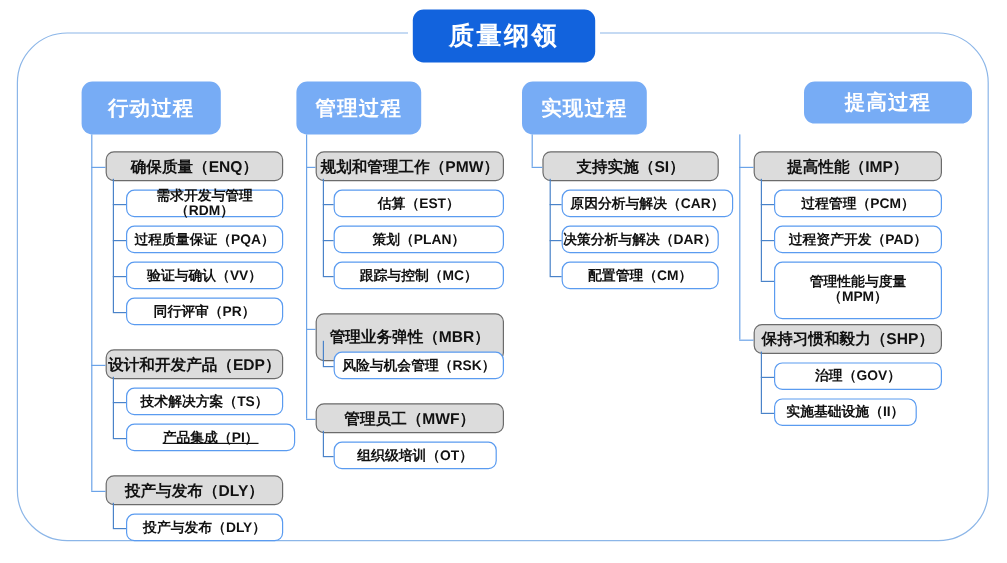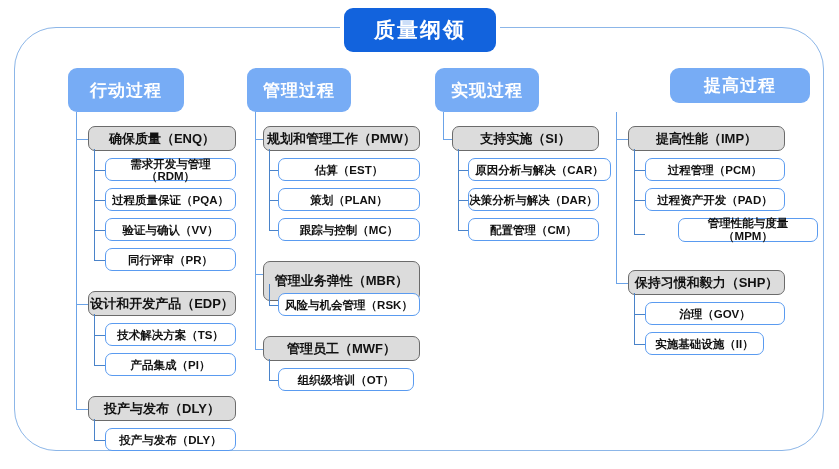--- a/index.html
+++ b/index.html
@@ -57,21 +57,21 @@
       <div class="hline dark" style="left: 94px; top: 199.5px; width: 11px;"></div>
       <div class="leaf" style="left: 105px; top: 218px; width: 131px; height: 23px;">验证与确认（VV）</div>
       <div class="hline dark" style="left: 94px; top: 229.5px; width: 11px;"></div>
       <div class="leaf" style="left: 105px; top: 248px; width: 131px; height: 23px;">同行评审（PR）</div>
       <div class="hline dark" style="left: 94px; top: 259.5px; width: 11px;"></div>
       <div class="vline dark" style="left: 94px; top: 149px; height: 110.5px;"></div>
       <div class="group" style="left: 88px; top: 291px; width: 148px; height: 25px;">设计和开发产品（EDP）</div>
       <div class="hline" style="left: 76px; top: 303.5px; width: 12px;"></div>
       <div class="leaf" style="left: 105px; top: 323px; width: 131px; height: 23px;">技术解决方案（TS）</div>
       <div class="hline dark" style="left: 94px; top: 334.5px; width: 11px;"></div>
-      <div class="leaf" style="left: 105px; top: 353px; width: 131px; height: 23px;">产品集成（PI）</div>
+      <div class="leaf" style="left: 105px; top: 353px; width: 141px; height: 23px; text-decoration: underline;">产品集成（PI）</div>
       <div class="hline dark" style="left: 94px; top: 364.5px; width: 11px;"></div>
       <div class="vline dark" style="left: 94px; top: 314px; height: 50.5px;"></div>
       <div class="group" style="left: 88px; top: 396px; width: 148px; height: 25px;">投产与发布（DLY）</div>
       <div class="hline" style="left: 76px; top: 408.5px; width: 12px;"></div>
       <div class="leaf" style="left: 105px; top: 428px; width: 131px; height: 23px;">投产与发布（DLY）</div>
       <div class="hline dark" style="left: 94px; top: 439.5px; width: 11px;"></div>
       <div class="vline dark" style="left: 94px; top: 419px; height: 20.5px;"></div>
       <div class="vline" style="left: 76px; top: 112px; height: 296.5px;"></div>
       <div class="col-head" style="left: 247px; top: 68px; width: 104px; height: 44px;">管理过程</div>
       <div class="group" style="left: 263px; top: 126px; width: 157px; height: 25px;">规划和管理工作（PMW）</div>
@@ -105,21 +105,21 @@
       <div class="hline dark" style="left: 458px; top: 229.5px; width: 10px;"></div>
       <div class="vline dark" style="left: 458px; top: 149px; height: 80.5px;"></div>
       <div class="vline" style="left: 443px; top: 112px; height: 26.5px;"></div>
       <div class="col-head" style="left: 636px; top: 68px; width: 140px; height: 35px; margin-left: 34px;">提高过程</div>
       <div class="group" style="left: 628px; top: 126px; width: 157px; height: 25px;">提高性能（IMP）</div>
       <div class="hline" style="left: 616px; top: 138.5px; width: 12px;"></div>
       <div class="leaf" style="left: 645px; top: 158px; width: 140px; height: 23px;">过程管理（PCM）</div>
       <div class="hline dark" style="left: 634px; top: 169.5px; width: 11px;"></div>
       <div class="leaf" style="left: 645px; top: 188px; width: 140px; height: 23px;">过程资产开发（PAD）</div>
       <div class="hline dark" style="left: 634px; top: 199.5px; width: 11px;"></div>
-      <div class="leaf two" style="left: 678px; top: 218px; width: 140px; height: 24px;">管理性能与度量<br>（MPM）</div>
+      <div class="leaf two" style="left: 645px; top: 218px; width: 140px; height: 48px;">管理性能与度量<br>（MPM）</div>
       <div class="hline dark" style="left: 634px; top: 234px; width: 11px;"></div>
       <div class="vline dark" style="left: 634px; top: 149px; height: 85px;"></div>
       <div class="group" style="left: 628px; top: 270px; width: 157px; height: 25px;">保持习惯和毅力（SHP）</div>
       <div class="hline" style="left: 616px; top: 282.5px; width: 12px;"></div>
       <div class="leaf" style="left: 645px; top: 302px; width: 140px; height: 23px;">治理（GOV）</div>
       <div class="hline dark" style="left: 634px; top: 313.5px; width: 11px;"></div>
       <div class="leaf" style="left: 645px; top: 332px; width: 119px; height: 23px;">实施基础设施（II）</div>
       <div class="hline dark" style="left: 634px; top: 343.5px; width: 11px;"></div>
       <div class="vline dark" style="left: 634px; top: 293px; height: 50.5px;"></div>
       <div class="vline" style="left: 616px; top: 112px; height: 170.5px;"></div>

